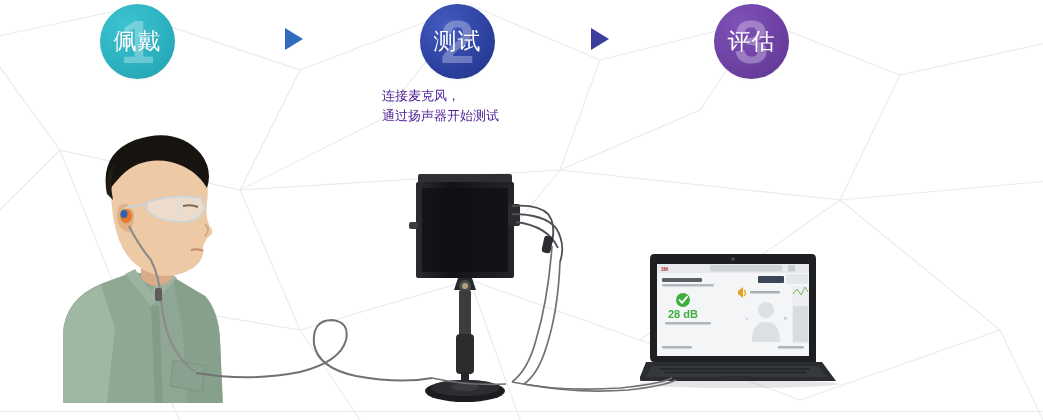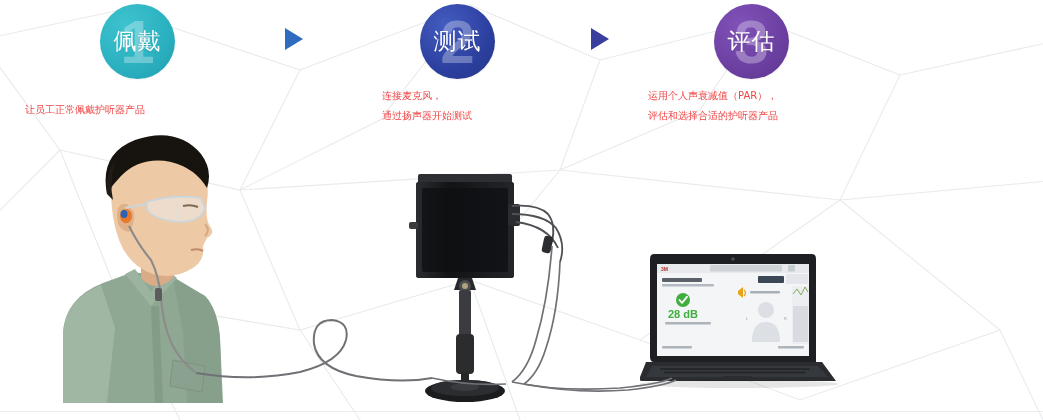--- a/index.html
+++ b/index.html
@@ -33,21 +33,21 @@
     letter-spacing:1px;text-shadow:0 1px 1px rgba(0,0,0,.10);
     font-family:"DejaVu Sans","Liberation Sans",sans-serif;
   }
 
   
   .step-arrow{position:absolute;width:0;height:0;
     border-top:11px solid transparent;border-bottom:11px solid transparent;}
 
   
   .step-caption{
-    position:absolute;color:#ef4444;font-size:10px;line-height:20px;
+    position:absolute;color:#4c1d95;font-size:13px;line-height:20px;
     font-family:"DejaVu Sans","Liberation Sans",sans-serif;
     white-space:pre-line;
   }
 
   
   #worker{position:absolute;left:55px;top:128px;width:200px;height:275px;}
 
   
   #speaker-rig{position:absolute;left:400px;top:160px;width:150px;height:245px;}
 
@@ -83,41 +83,38 @@
       <path d="M240,190 L380,120 L470,5"></path>
       <path d="M560,170 L700,110 L760,20"></path>
     </g>
   </svg>
 
   <div class="step-badge" style="left:100px;top:4px;width:75px;height:75px;
               background:radial-gradient(circle at 34% 28%, #3dc3cf 0%, #2aafbf 62%, #229cab 100%);">
     <span class="badge-num">1</span>
     <span class="badge-label">佩戴</span>
   </div>
-  <div class="step-caption" style="left:25px;top:100px;width:250px;">让员工正常佩戴护听器产品</div>
 
   <div class="step-arrow" style="left:285px;top:28px;border-left:18px solid #2f6cc0;"></div>
 
   <div class="step-badge" style="left:420px;top:4px;width:75px;height:75px;
               background:radial-gradient(circle at 34% 28%, #445cc0 0%, #2b3f9e 62%, #243586 100%);">
     <span class="badge-num">2</span>
     <span class="badge-label">测试</span>
   </div>
   <div class="step-caption" style="left:382px;top:86px;width:260px;">连接麦克风，
 通过扬声器开始测试</div>
 
   <div class="step-arrow" style="left:591px;top:28px;border-left:18px solid #3a3f9e;"></div>
 
   <div class="step-badge" style="left:714px;top:4px;width:75px;height:75px;
               background:radial-gradient(circle at 34% 28%, #8052b8 0%, #6b3fa0 62%, #5c3590 100%);">
     <span class="badge-num">3</span>
     <span class="badge-label">评估</span>
   </div>
-  <div class="step-caption" style="left:648px;top:86px;width:300px;">运用个人声衰减值（PAR），
-评估和选择合适的护听器产品</div>
 
   <svg id="worker" viewBox="0 0 200 275" preserveAspectRatio="none">
 
     <path d="M8,275 L8,205 Q10,170 48,155 L78,144 L120,150 L150,168 Q163,182 165,210 L168,275 Z" fill="#8fa893"></path>
     <path d="M8,275 L8,205 Q10,172 46,157 L60,200 L52,275 Z" fill="#a0b7a3"></path>
     <path d="M118,150 L150,168 Q163,182 165,212 L167,275 L132,275 L128,205 Z" fill="#87a08c"></path>
 
     <path d="M70,146 L96,178 L122,150 L112,142 L96,164 L80,141 Z" fill="#9cb3a0"></path>
 
     <path d="M96,178 L100,275 L108,275 L104,178 Z" fill="#839c88"></path>

